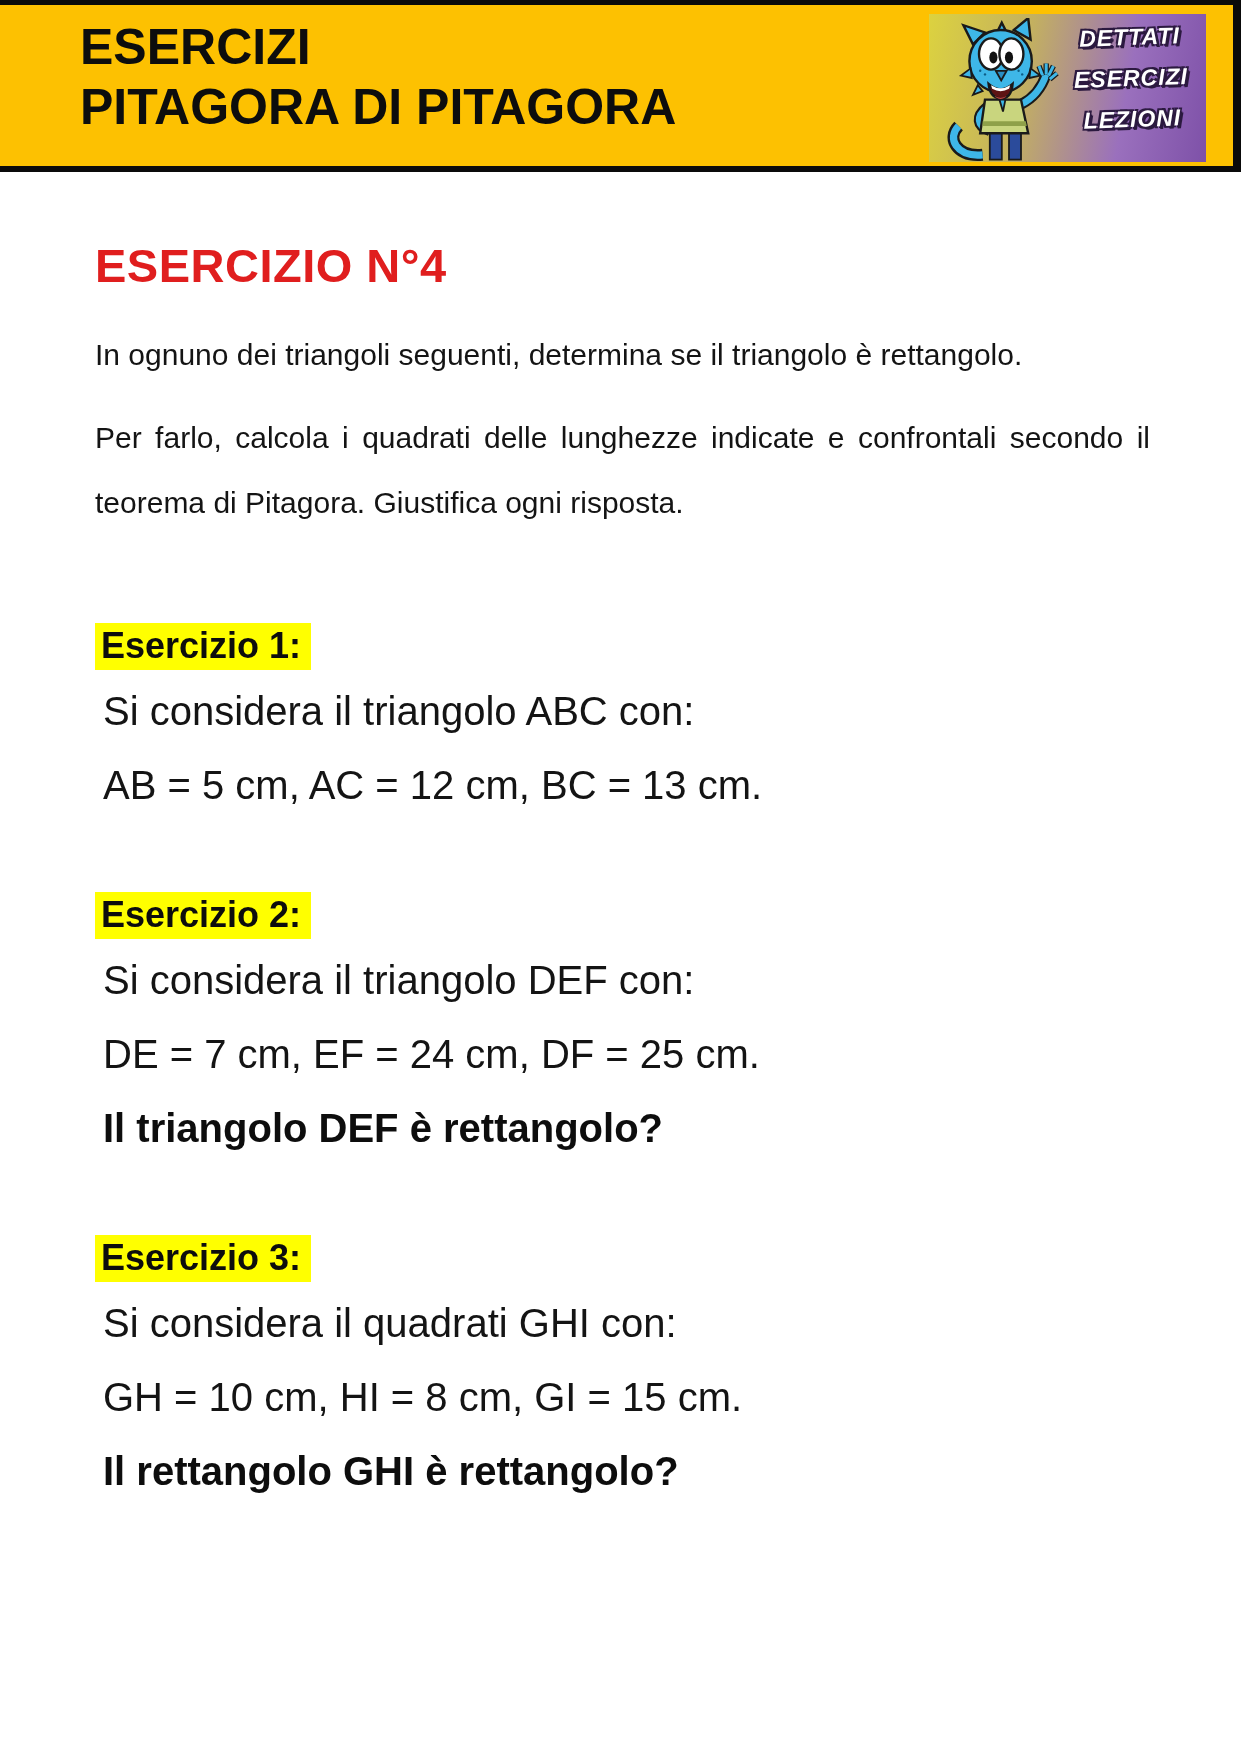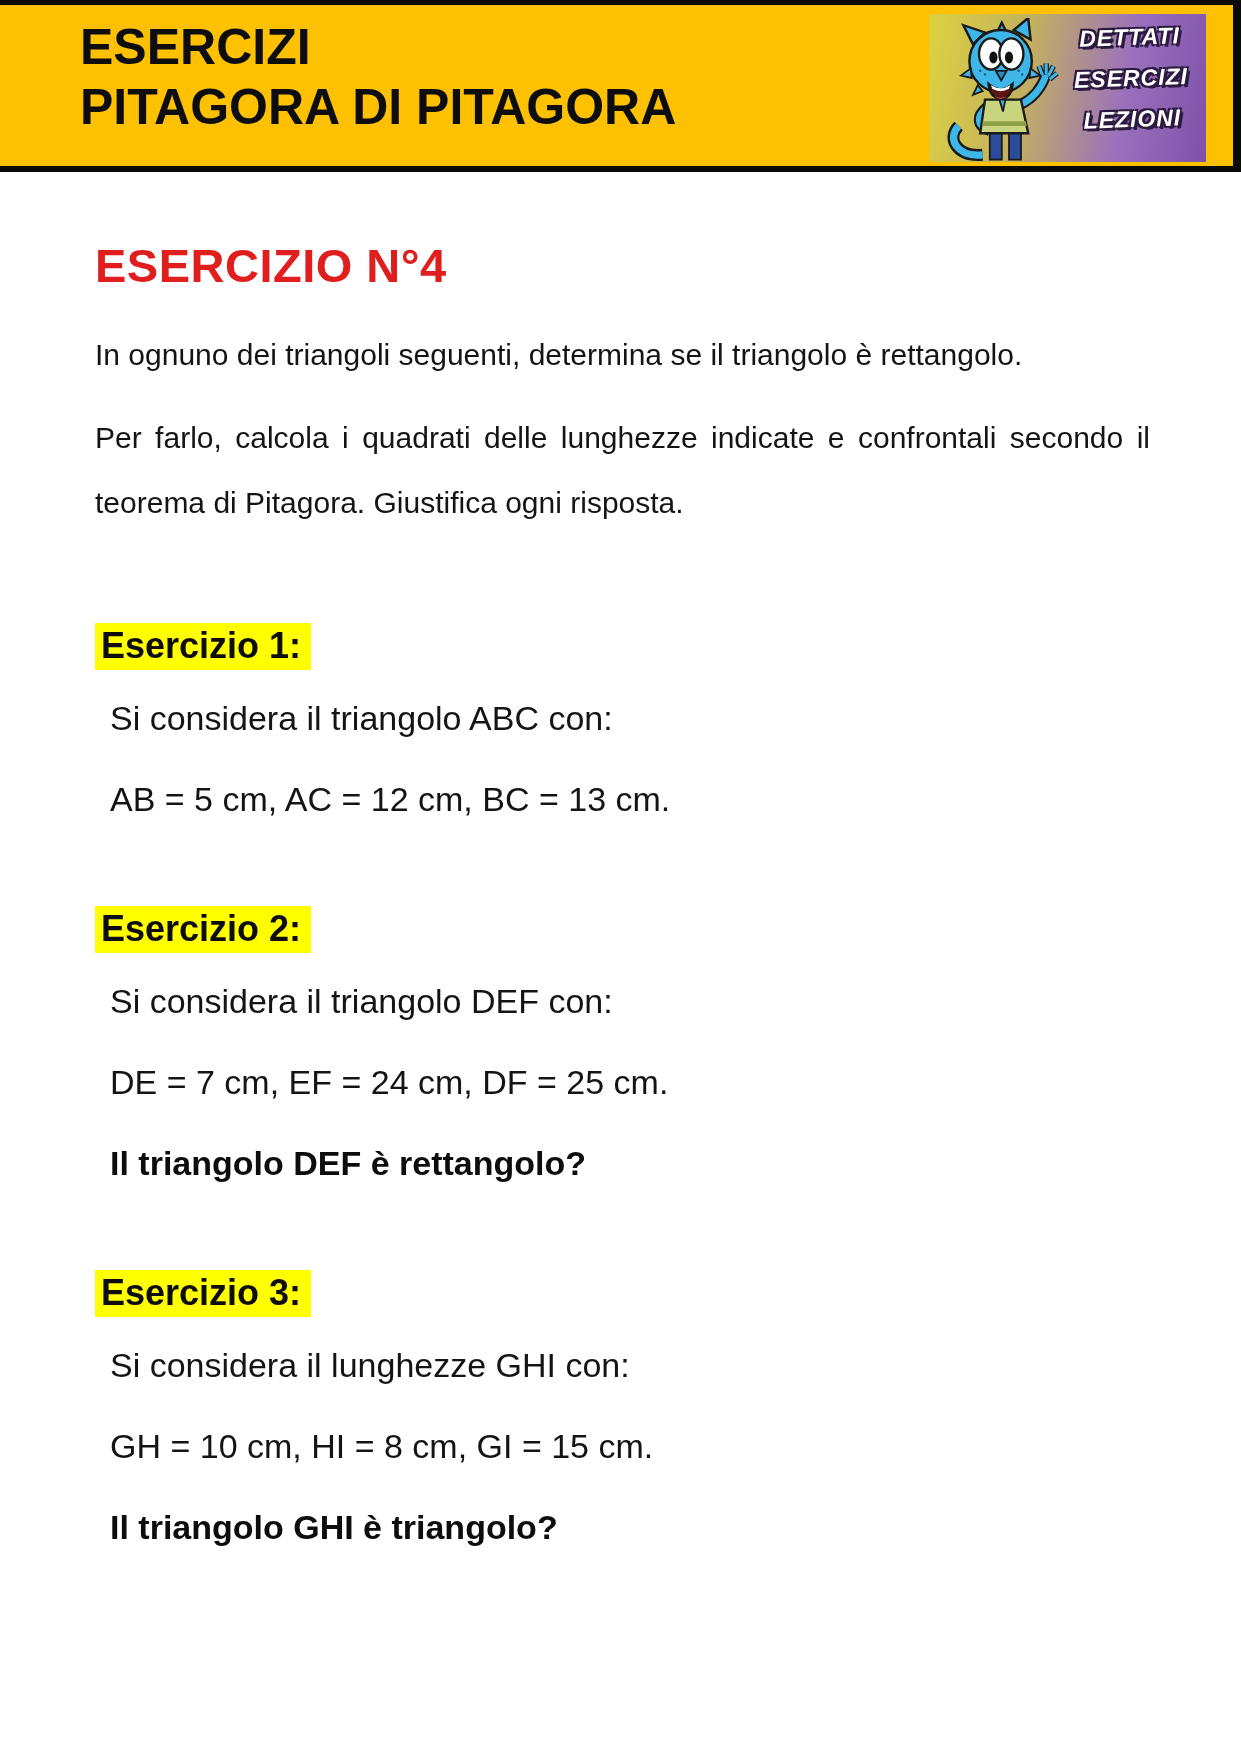--- a/index.html
+++ b/index.html
@@ -52,21 +52,21 @@
   .intro.second{margin-top:18px;}
   .exercise{margin:0;}
   .exercise.ex1{margin-top:88px;}
   .exercise.ex2{margin-top:74px;}
   .exercise.ex3{margin-top:74px;}
   .ex-heading{
     display:inline-block;background:#FFFF00;color:#0d0d0d;
     font-size:36px;font-weight:bold;line-height:38px;
     padding:4px 10px 5px 6px;margin:0;
   }
-  .ex-line{font-size:34px;line-height:66px;margin:15px;color:#141414;}
+  .ex-line{font-size:40px;line-height:66px;margin:8px;color:#141414;}
   .ex-question{font-weight:bold;color:#0d0d0d;}
 </style>
 </head>
 <body>
 
 <header class="banner">
   <div class="banner-title">
     <div>ESERCIZI</div>
     <div>PITAGORA DI PITAGORA</div>
   </div>
@@ -136,17 +136,17 @@
 
   <section class="exercise ex2">
     <h2 class="ex-heading">Esercizio 2:</h2>
     <p class="ex-line">Si considera il triangolo DEF con:</p>
     <p class="ex-line">DE = 7 cm, EF = 24 cm, DF = 25 cm.</p>
     <p class="ex-line ex-question">Il triangolo DEF è rettangolo?</p>
   </section>
 
   <section class="exercise ex3">
     <h2 class="ex-heading">Esercizio 3:</h2>
-    <p class="ex-line">Si considera il lunghezze GHI con:</p>
+    <p class="ex-line">Si considera il quadrati GHI con:</p>
     <p class="ex-line">GH = 10 cm, HI = 8 cm, GI = 15 cm.</p>
-    <p class="ex-line ex-question">Il triangolo GHI è triangolo?</p>
+    <p class="ex-line ex-question">Il rettangolo GHI è rettangolo?</p>
   </section>
 </main>
 
 </body></html>

